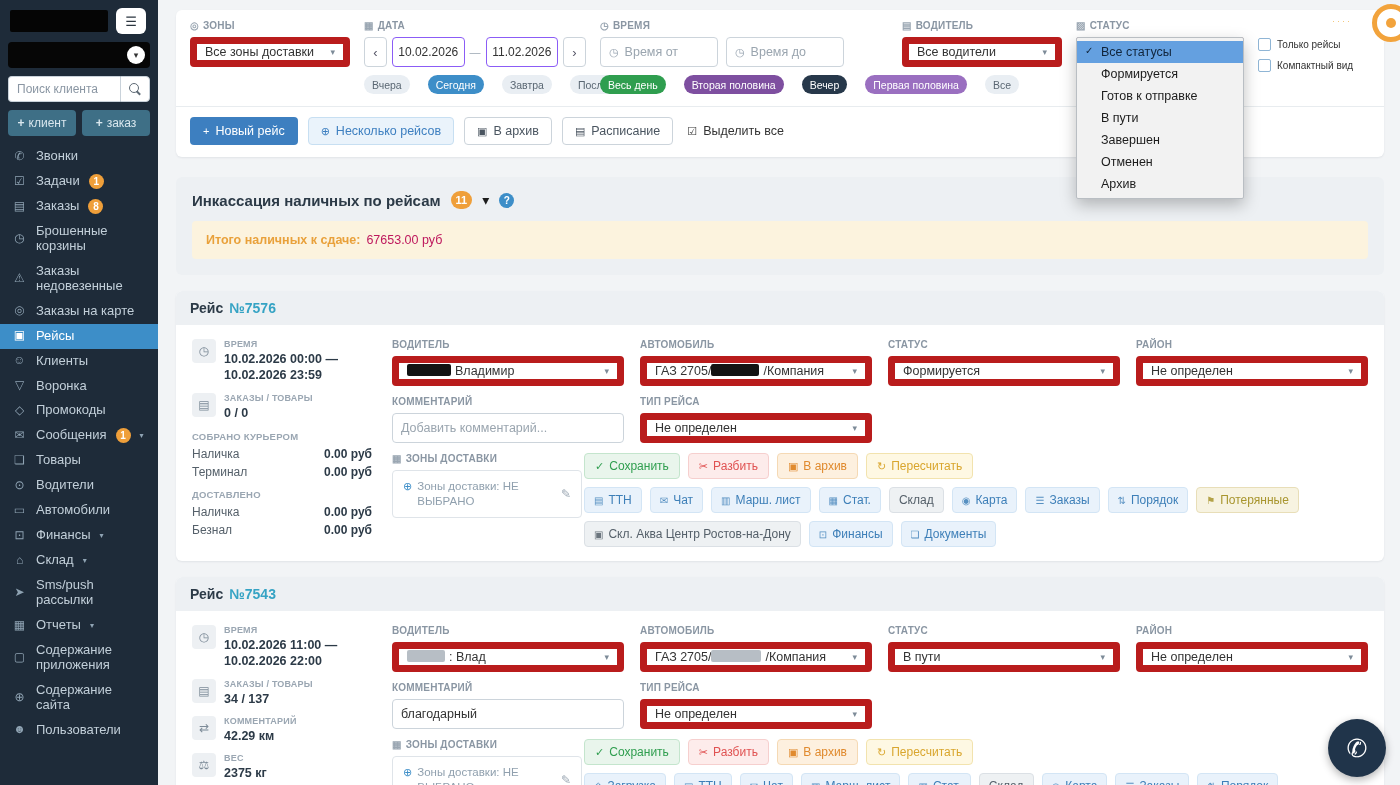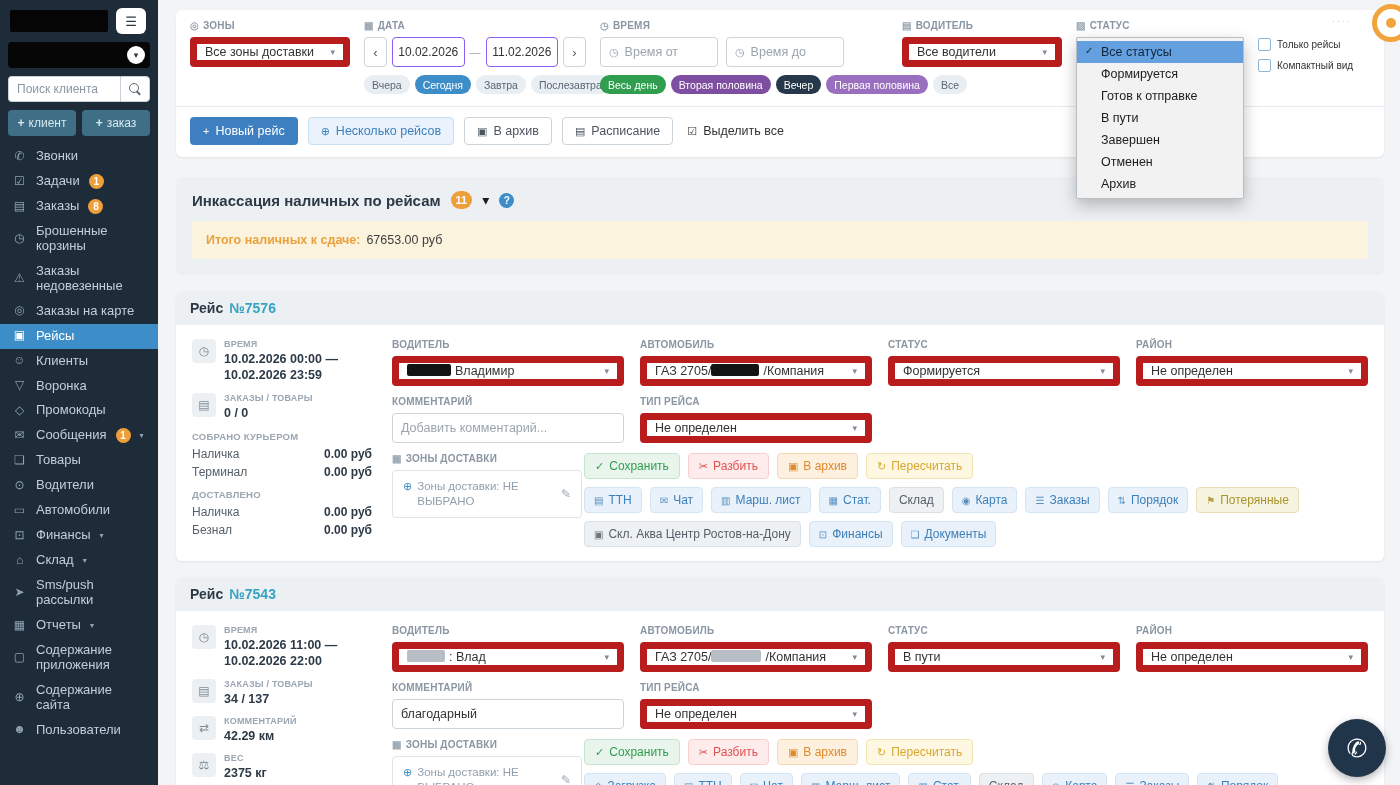--- a/index.html
+++ b/index.html
@@ -48,21 +48,21 @@
   .fg-zones { width:160px; } .fg-zones .select { width:160px; }
   .fg-date { width:222px; }
   .date-controls { display:flex; align-items:center; gap:5px; }
   .nav-btn { width:24px; height:30px; border:1px solid #ccd4db; border-radius:4px; background:#fff; color:#556; font-size:13px; display:flex; align-items:center; justify-content:center; cursor:pointer; }
   .date-box { width:76px; height:30px; border:1px solid #8b5cf6; border-radius:4px; display:flex; align-items:center; justify-content:center; font-size:12px; cursor:text; }
   .date-dash { color:#9aa6b2; font-size:11px; }
   .fg-time { width:288px; }
   .time-controls { display:flex; gap:8px; }
   .time-box { width:118px; height:30px; border:1px solid #ccd4db; border-radius:4px; display:flex; align-items:center; gap:6px; padding:0 8px; font-size:12.5px; color:#9aa5af; cursor:text; }
   .time-box .f-ico { color:#9aa6b2; font-size:11px; }
-  .chips-row { display:flex; gap:5px; margin-top:8px; }
+  .chips-row { display:flex; gap:18px; margin-top:8px; }
   .chip { height:19px; padding:0 8px; border-radius:10px; background:#e9eef3; color:#5a6773; font-size:10.5px; font-family:inherit; display:flex; align-items:center; white-space:nowrap; border:none; cursor:pointer; }
   .chip-blue { background:#3d8ec8; color:#fff; }
   .chip-green { background:#2f9e4f; color:#fff; }
   .chip-purple { background:#7e4fa0; color:#fff; }
   .chip-navy { background:#27384a; color:#fff; }
   .chip-violet { background:#9a6fc0; color:#fff; }
   .fg-driver { width:160px; } .fg-driver .select { width:160px; }
   .fg-status { width:168px; position:relative; } .fg-status .select { width:168px; }
   .status-dropdown { position:absolute; top:17px; left:0; width:168px; background:#f2f2f2; border:1px solid #b9bec3; border-radius:2px; box-shadow:0 6px 16px rgba(0,0,0,.25); z-index:60; padding:3px 0; }
   .status-option { padding:4px 10px 4px 24px; font-size:12.5px; color:#1c1c1c; position:relative; cursor:pointer; white-space:nowrap; }
@@ -81,21 +81,21 @@
   .btn-ghost { background:transparent; border:none; color:#333; padding:0 4px; }
   
   .cash-card { margin-top:20px; background:#edf0f3; border-radius:6px; padding:14px 16px 16px; }
   .cash-head { display:flex; align-items:center; gap:10px; }
   .cash-title { font-size:15px; font-weight:bold; color:#2c3a47; }
   .cash-badge { min-width:18px; height:18px; border-radius:9px; background:#ef9f3a; color:#fff; font-size:11px; font-weight:bold; display:flex; align-items:center; justify-content:center; padding:0 5px; }
   .cash-chevron { font-size:14px; color:#1c1c1c; cursor:pointer; }
   .cash-info { width:15px; height:15px; border-radius:50%; background:#3d8ec8; color:#fff; font-size:10px; font-weight:bold; display:flex; align-items:center; justify-content:center; cursor:pointer; }
   .cash-alert { margin-top:12px; background:#fcf3de; border-radius:4px; padding:12px 14px; font-size:12.5px; display:flex; gap:6px; }
   .alert-label { color:#e9a13b; font-weight:bold; }
-  .alert-value { color:#404040; }
+  .alert-value { color:#be185d; }
   
   .trip-card { margin-top:16px; overflow:hidden; }
   .trip-header { background:#edf0f3; padding:9px 14px; font-size:14px; font-weight:bold; display:flex; gap:6px; }
   .trip-title { color:#2c3a47; }
   .trip-number { color:#35a3c4; }
   .trip-body { padding:14px 16px; display:flex; gap:20px; }
   .trip-left { width:180px; flex:none; }
   .stat-row { display:flex; gap:8px; margin-bottom:9px; align-items:flex-start; }
   .stat-icon { width:24px; height:24px; border-radius:4px; background:#edf0f3; color:#7d8b98; display:flex; align-items:center; justify-content:center; font-size:12px; flex:none; }
   .stat-label { font-size:9px; font-weight:bold; color:#9aa6b2; letter-spacing:.2px; margin-bottom:2px; }

